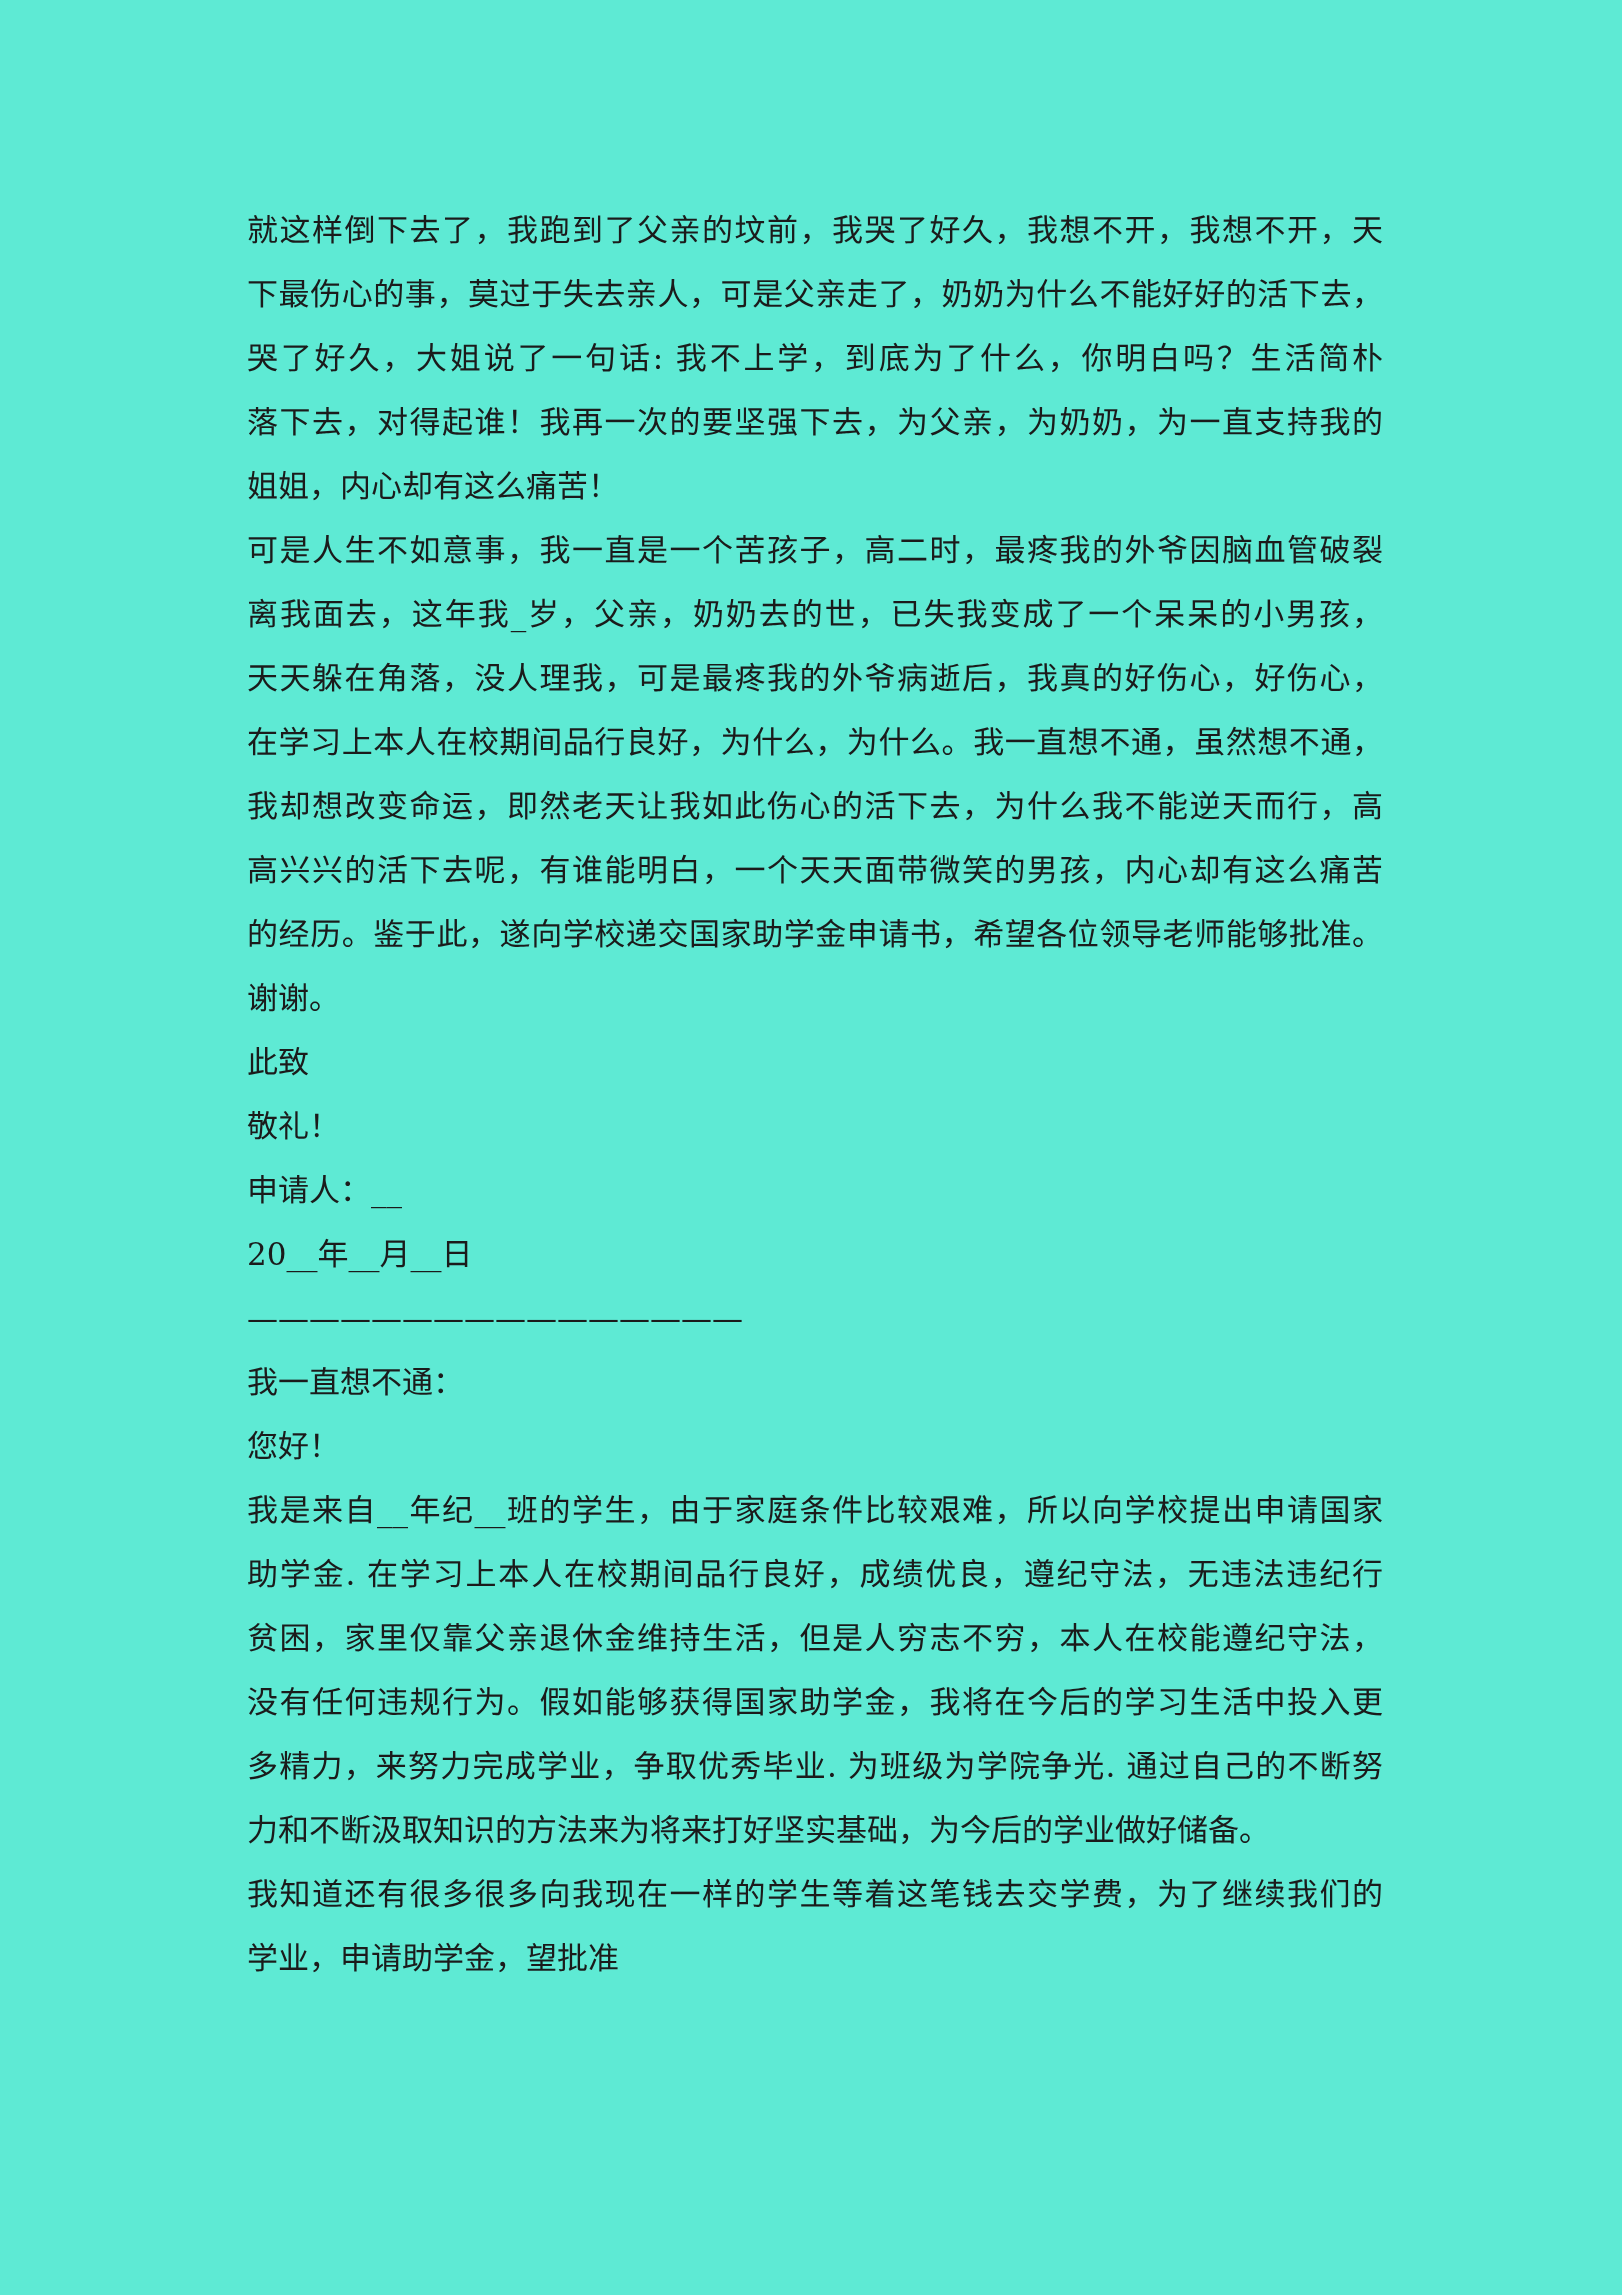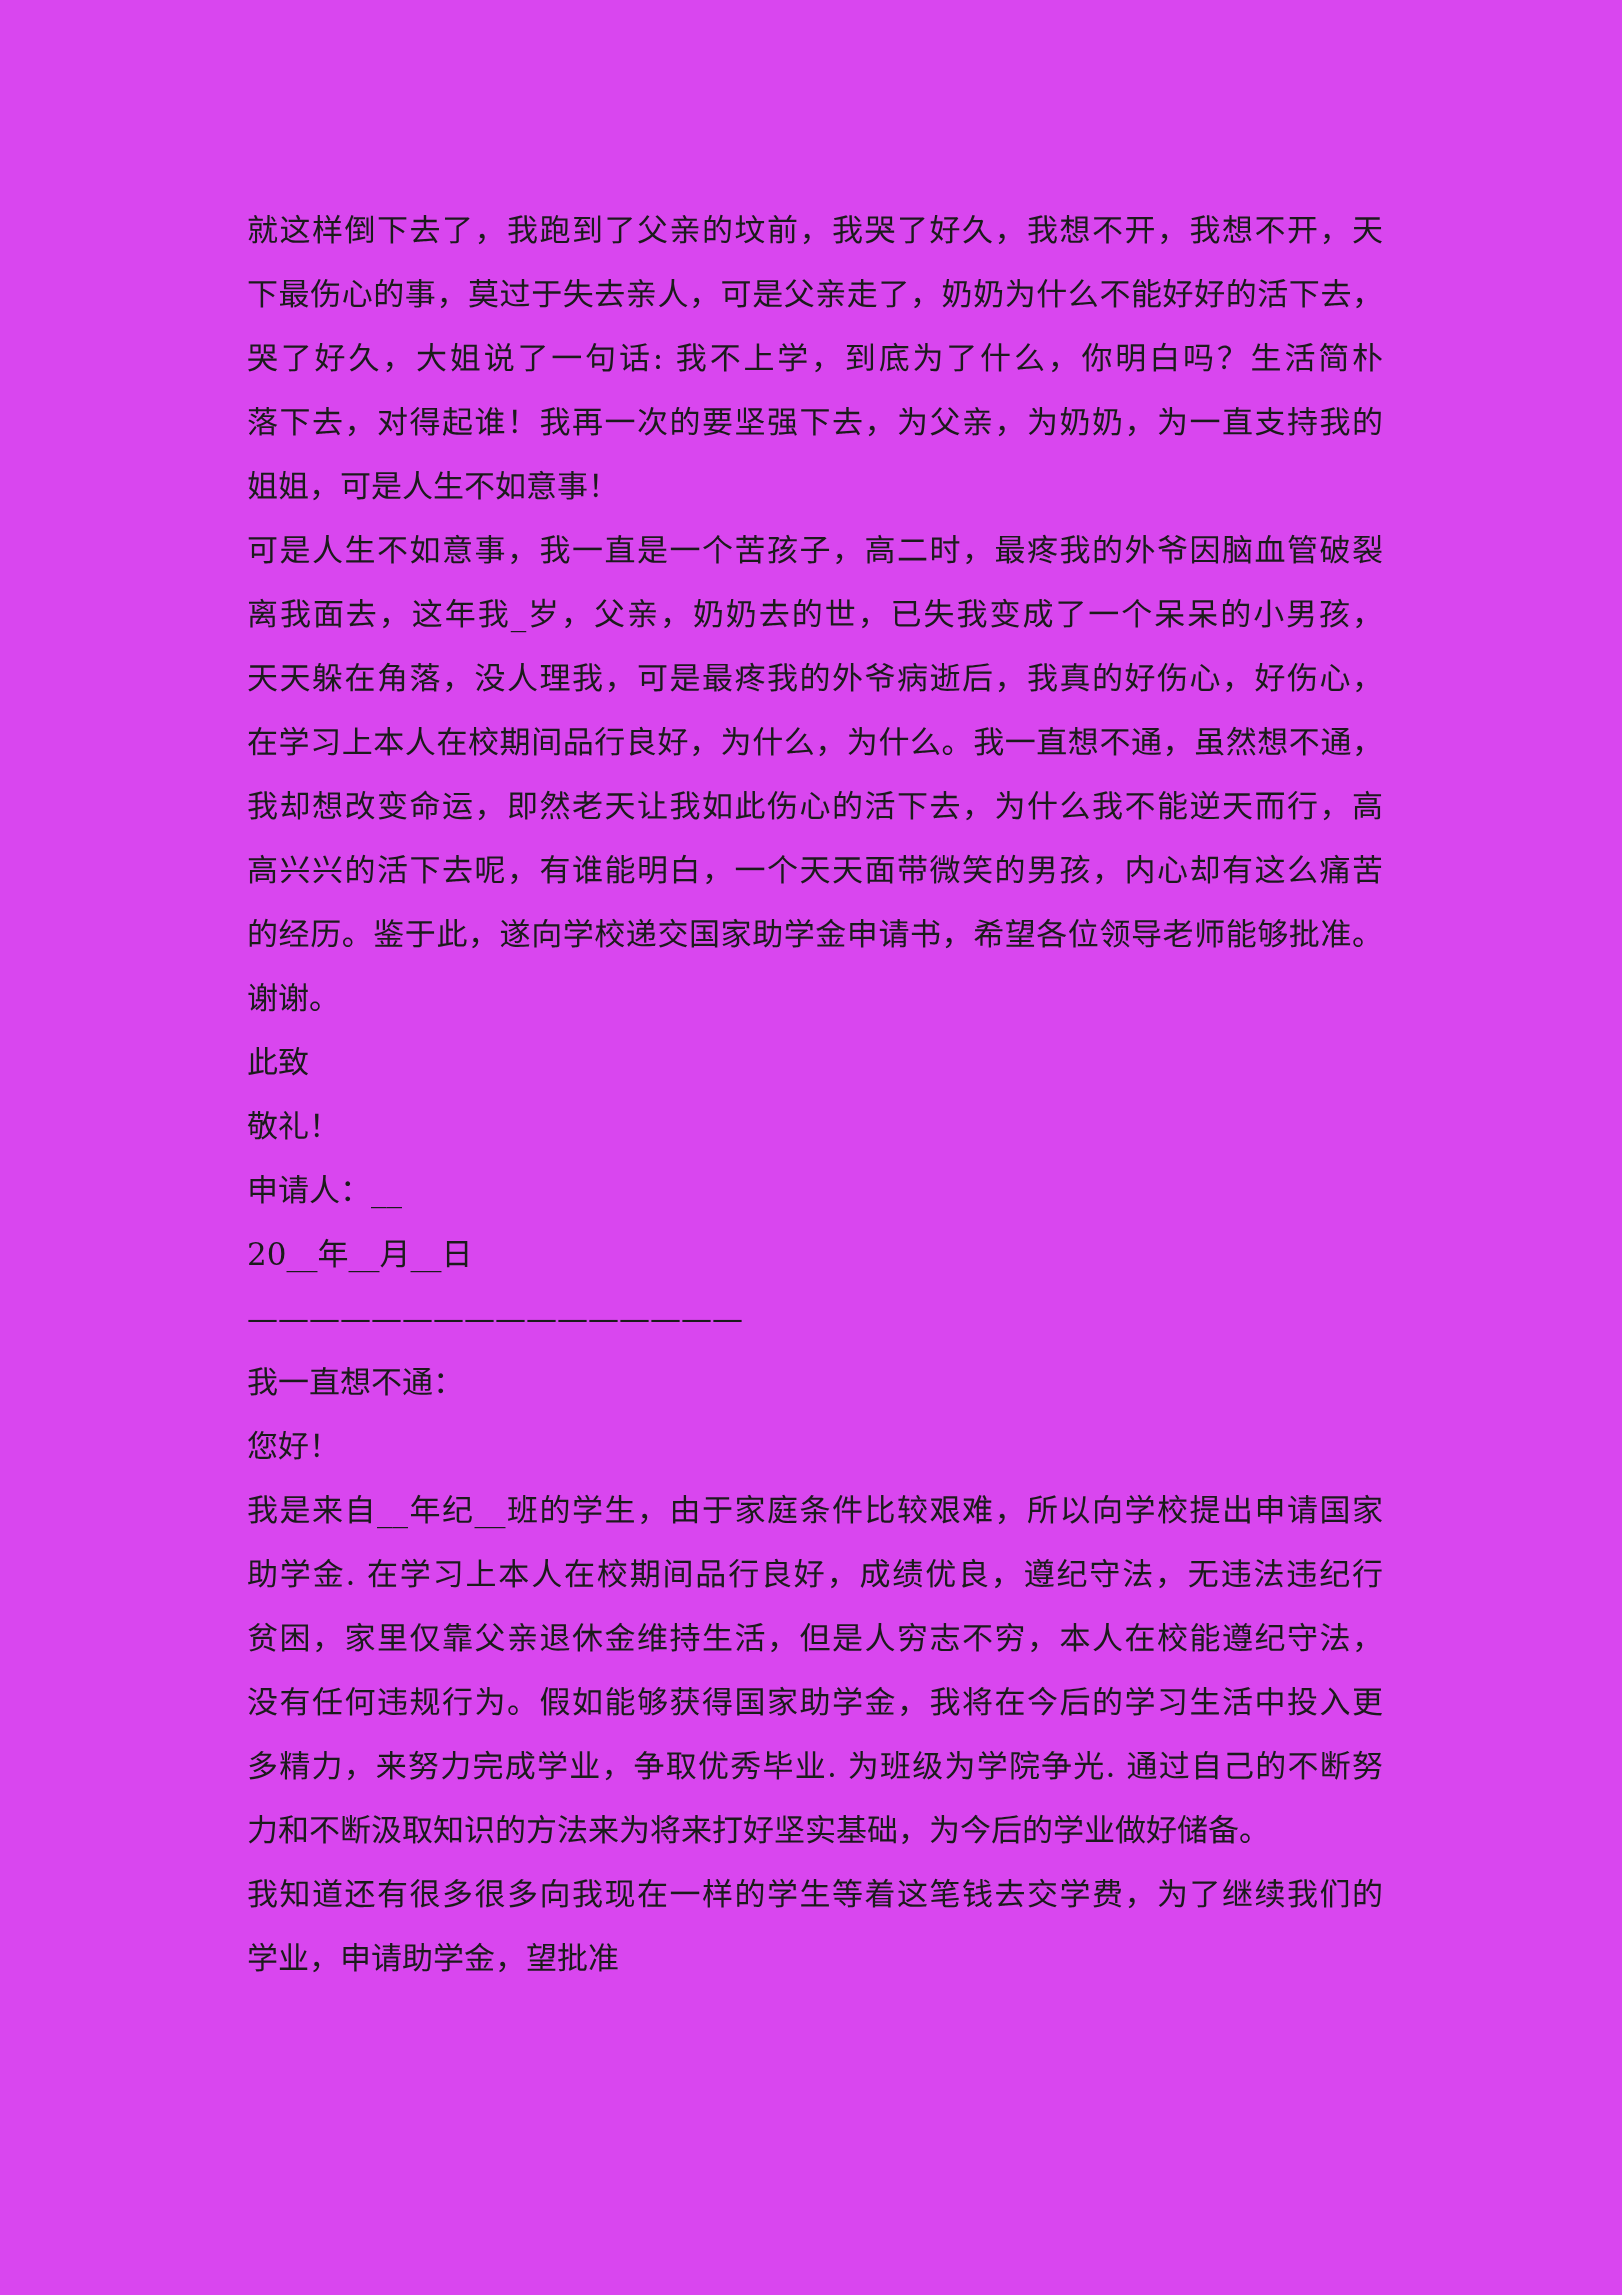--- a/index.html
+++ b/index.html
@@ -31,27 +31,27 @@
     text-align: justify;
     text-align-last: justify;
   }
   .line.divider {
     letter-spacing: 0;
   }
 </style>
 </head>
 <body>
 
-<div class="page" style="background: #d946ef; color: rgb(27, 27, 27);">
+<div class="page" style="background: #5eead4; color: rgb(27, 27, 27);">
   <div class="letter-body" id="letter-body">
       <div class="line justify">就这样倒下去了，我跑到了父亲的坟前，我哭了好久，我想不开，我想不开，天</div>
       <div class="line justify">下最伤心的事，莫过于失去亲人，可是父亲走了，奶奶为什么不能好好的活下去，</div>
       <div class="line justify">哭了好久，大姐说了一句话: 我不上学，到底为了什么，你明白吗？生活简朴</div>
       <div class="line justify">落下去，对得起谁！我再一次的要坚强下去，为父亲，为奶奶，为一直支持我的</div>
-      <div class="line">姐姐，可是人生不如意事！</div>
+      <div class="line">姐姐，内心却有这么痛苦！</div>
       <div class="line justify">可是人生不如意事，我一直是一个苦孩子，高二时，最疼我的外爷因脑血管破裂</div>
       <div class="line justify">离我面去，这年我_岁，父亲，奶奶去的世，已失我变成了一个呆呆的小男孩，</div>
       <div class="line justify">天天躲在角落，没人理我，可是最疼我的外爷病逝后，我真的好伤心，好伤心，</div>
       <div class="line justify">在学习上本人在校期间品行良好，为什么，为什么。我一直想不通，虽然想不通，</div>
       <div class="line justify">我却想改变命运，即然老天让我如此伤心的活下去，为什么我不能逆天而行，高</div>
       <div class="line justify">高兴兴的活下去呢，有谁能明白，一个天天面带微笑的男孩，内心却有这么痛苦</div>
       <div class="line justify">的经历。鉴于此，遂向学校递交国家助学金申请书，希望各位领导老师能够批准。</div>
       <div class="line">谢谢。</div>
       <div class="line">此致</div>
       <div class="line">敬礼！</div>

